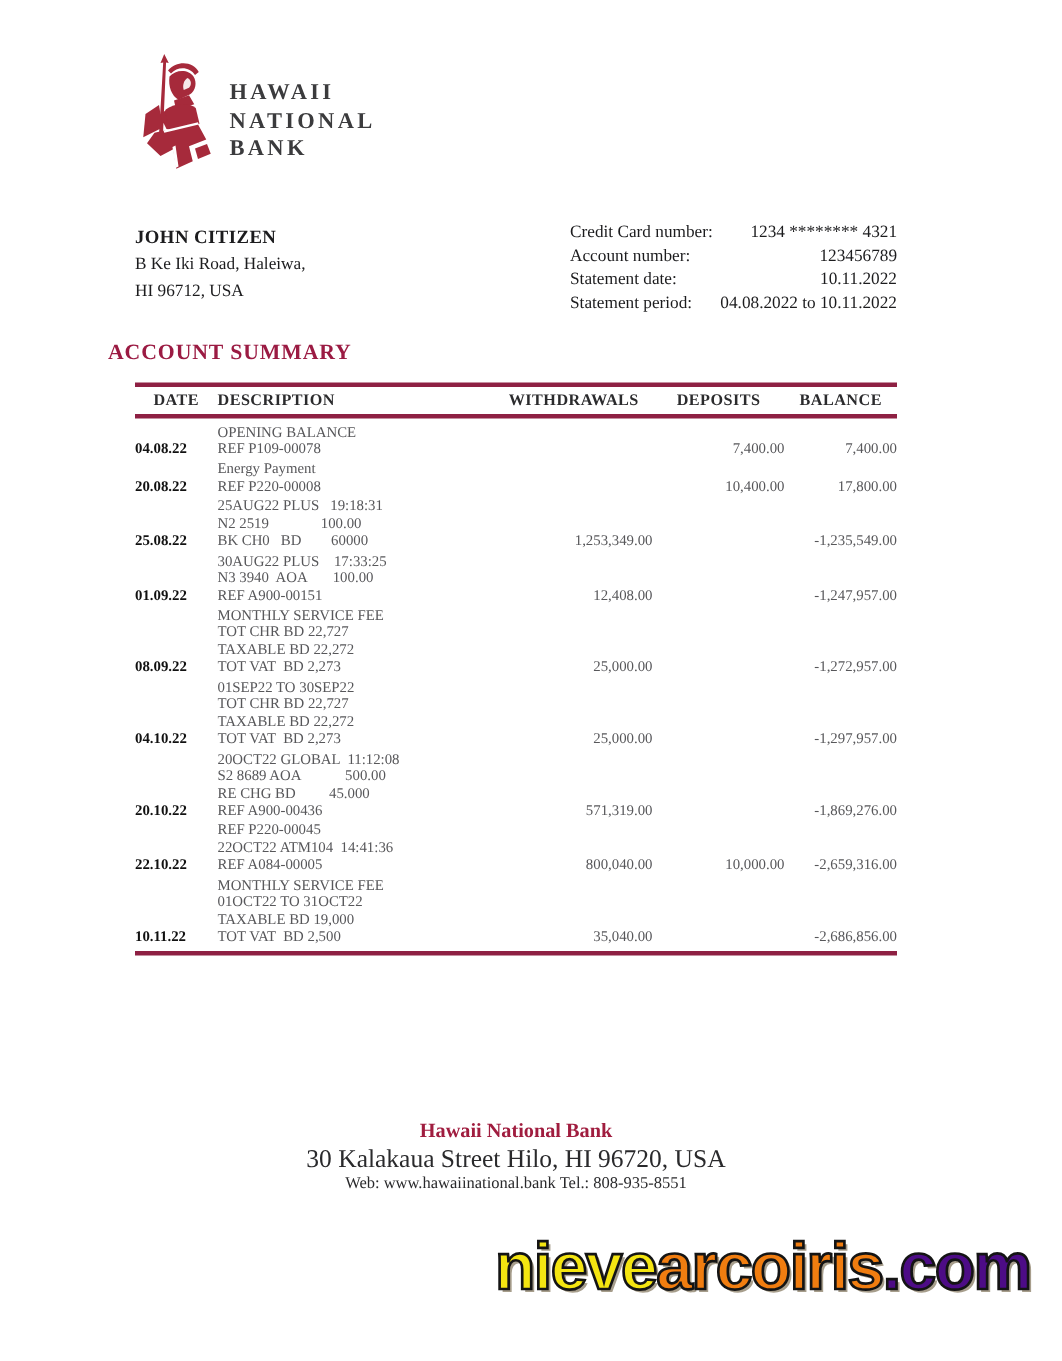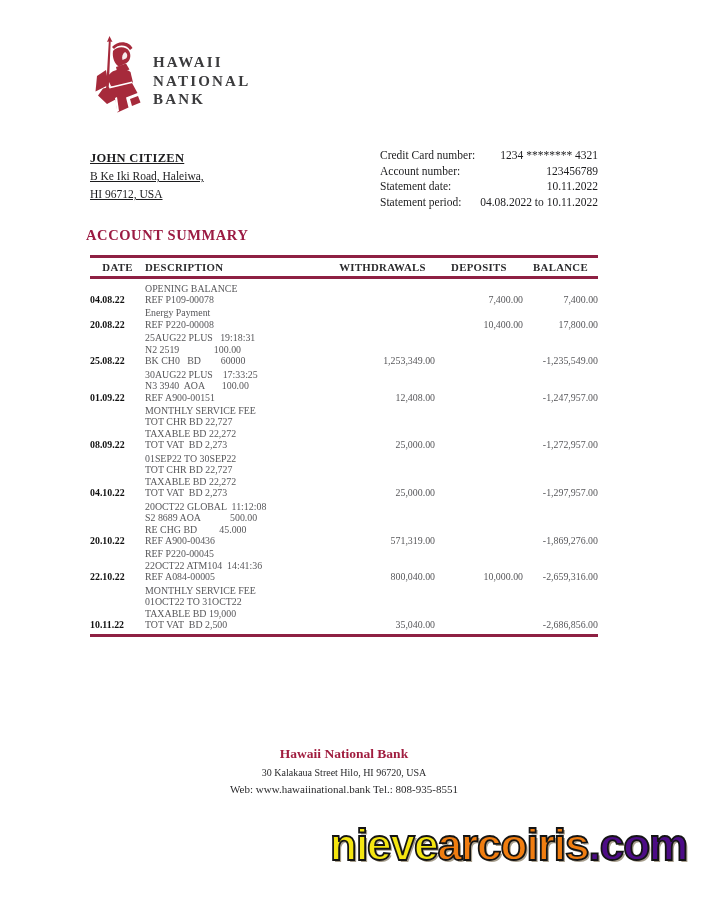--- a/index.html
+++ b/index.html
@@ -39,21 +39,20 @@
   }
 
   
   .customer-block {
     position: absolute;
     left: 90px;
     top: 149px;
     color: #1c1c1e;
     font-size: 11.5px;
     line-height: 18px;
-    text-decoration: underline;
   }
   .customer-name {
     font-weight: bold;
     font-size: 12.5px;
     letter-spacing: 0.3px;
   }
   .statement-info {
     position: absolute;
     left: 380px;
     top: 149px;
@@ -66,21 +65,21 @@
     justify-content: space-between;
     height: 15.6px;
     align-items: baseline;
   }
   .info-label { white-space: nowrap; }
   .info-value { white-space: nowrap; text-align: right; }
 
   
   .section-title {
     position: absolute;
-    left: 86px;
+    left: 72px;
     top: 227px;
     font-weight: bold;
     font-size: 14.5px;
     letter-spacing: 0.6px;
     color: #9b1b43;
   }
 
   
   .summary-table {
     position: absolute;
@@ -134,21 +133,21 @@
     width: 508px;
     text-align: center;
   }
   .footer-bank-name {
     color: #a01d3f;
     font-weight: bold;
     font-size: 13.5px;
     line-height: 20px;
   }
   .footer-address {
-    font-size: 10px;
+    font-size: 17px;
     color: #2a2a2c;
     line-height: 17px;
   }
   .footer-contact {
     font-size: 11px;
     color: #2a2a2c;
     line-height: 17px;
   }
 
   

